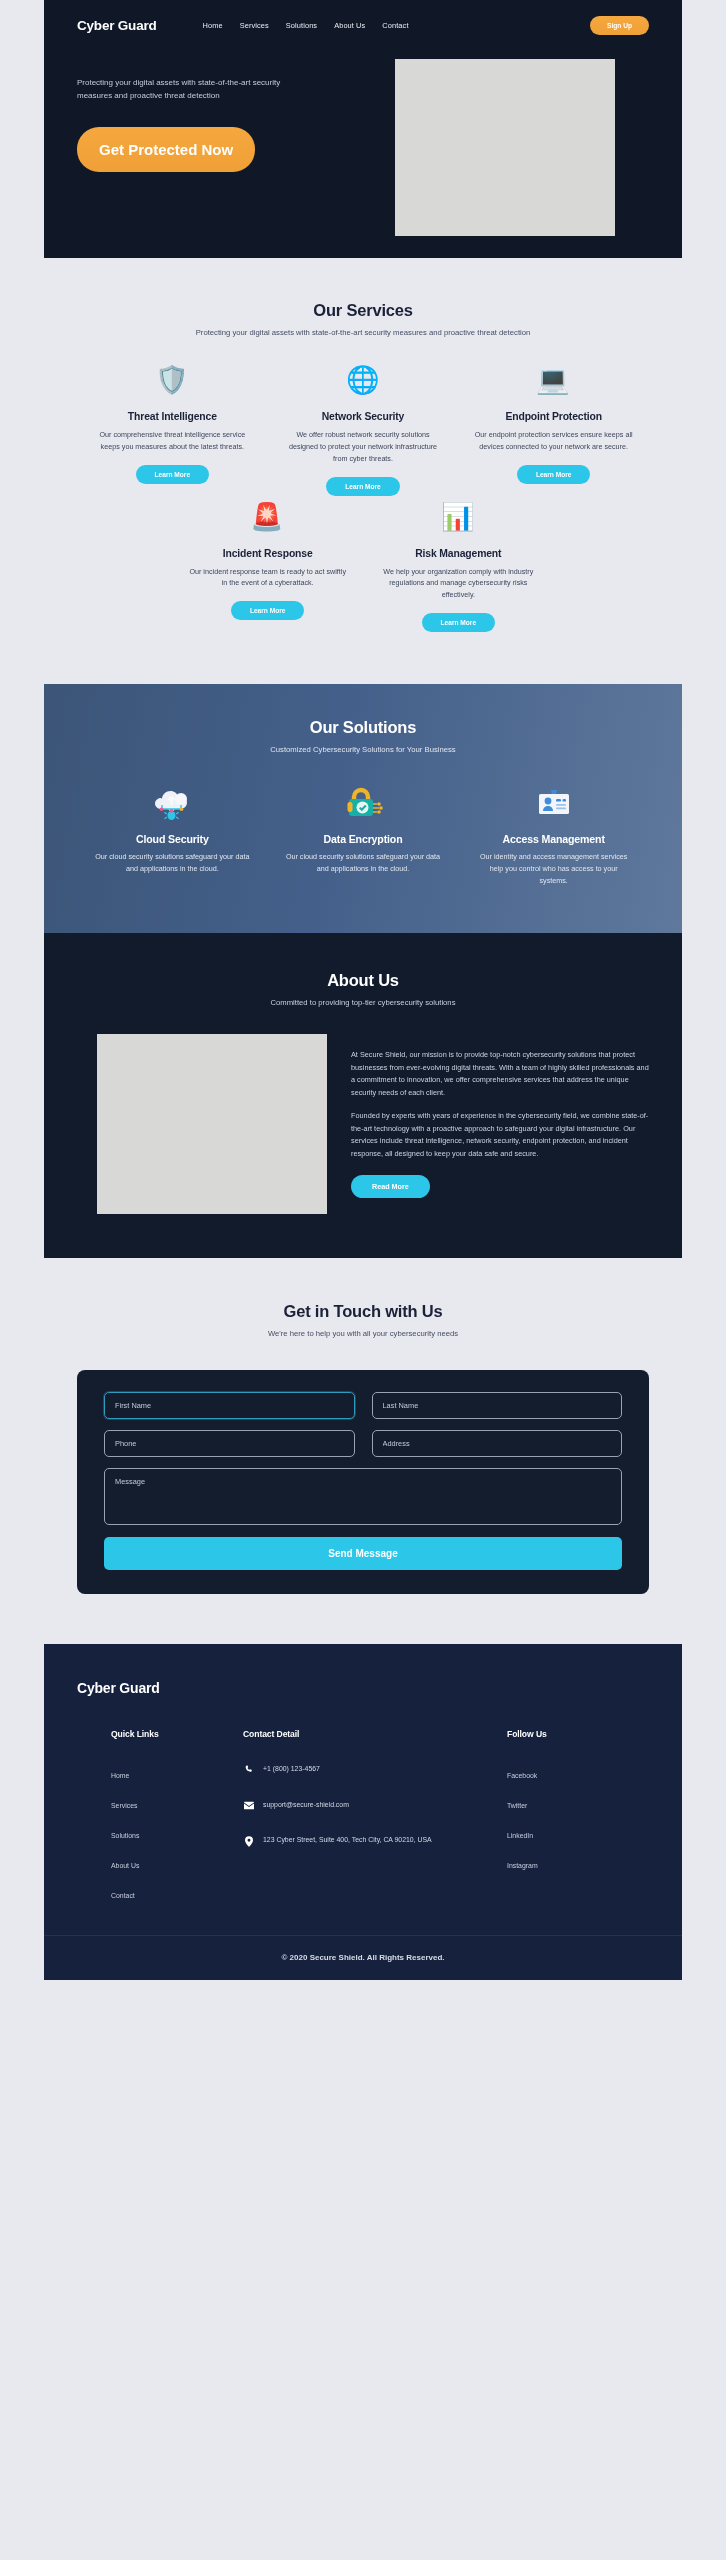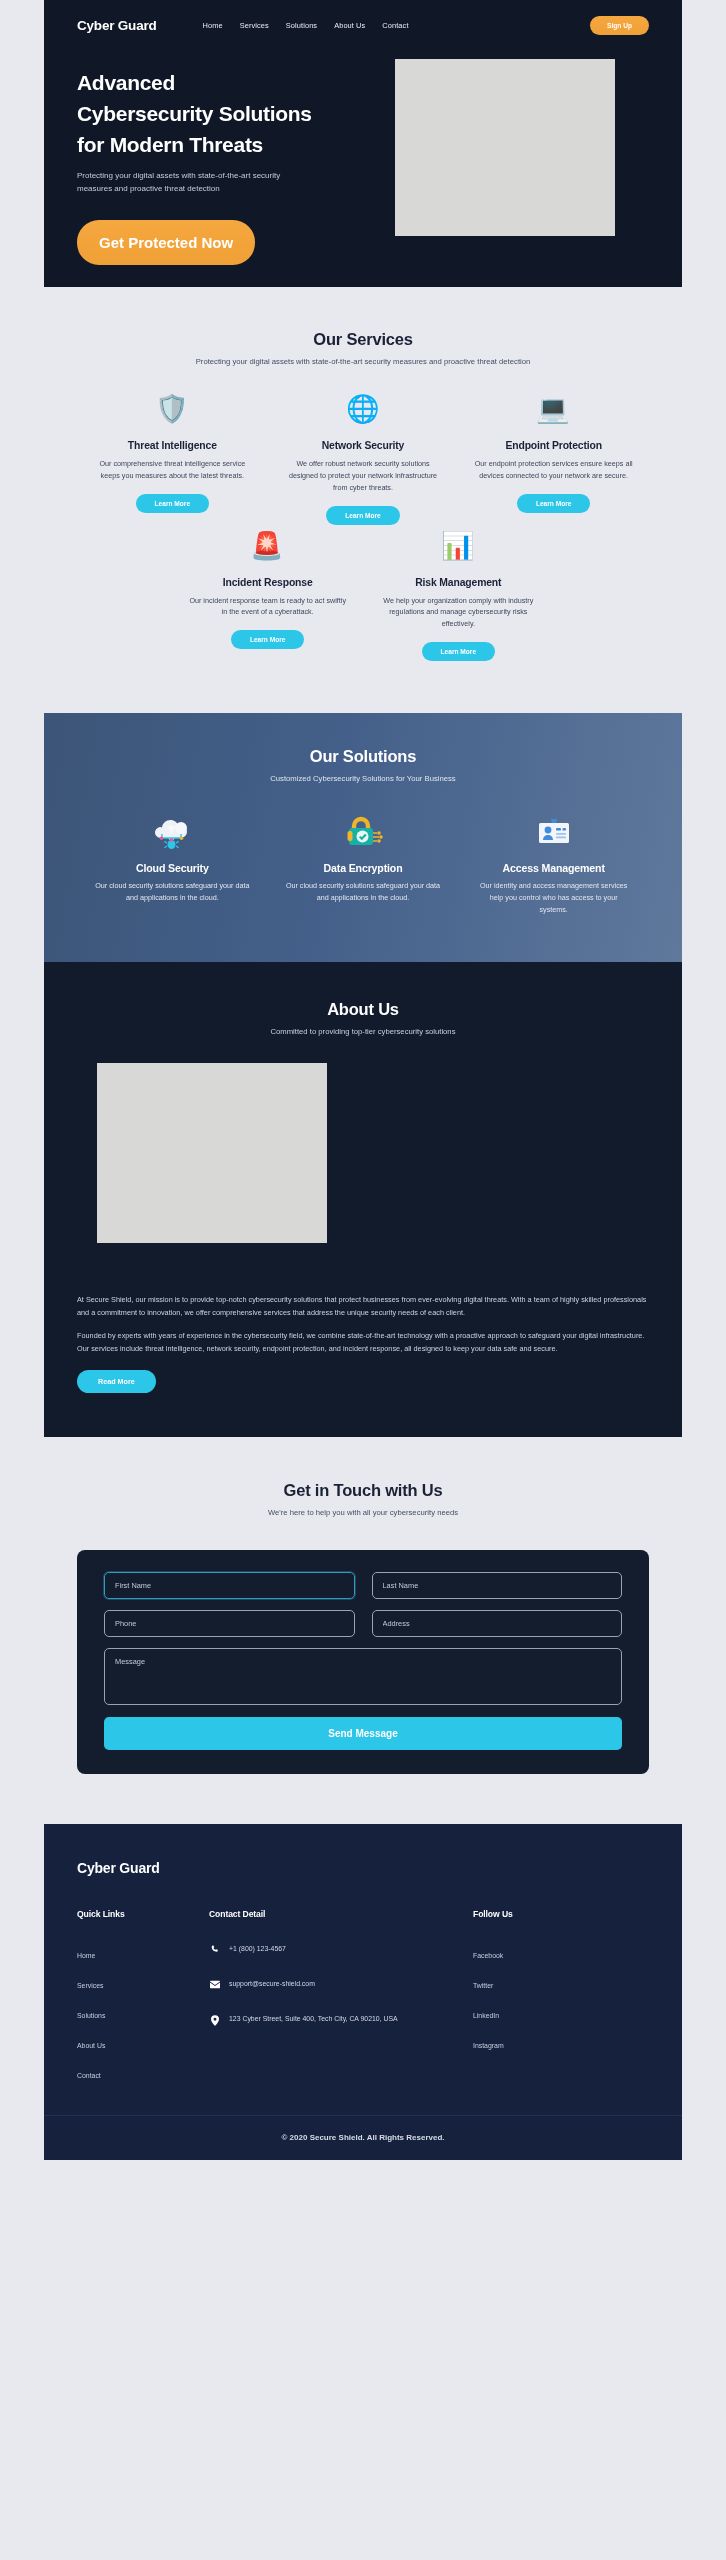--- a/index.html
+++ b/index.html
@@ -83,21 +83,21 @@
   .sol-row { display:flex; margin-top:26px; }
   .sol-card { flex:1 1 0; text-align:center; padding:0 17px; }
   .sol-icon { height:42px; display:flex; align-items:center; justify-content:center; }
   .sol-name { color:#fff; font-size:10.6px; font-weight:bold; margin-top:9px; letter-spacing:-0.15px; }
   .sol-desc { color:#e2e7f0; font-size:7.2px; line-height:1.65; margin-top:6px; }
 
   
   .about { background:#111b2c; padding:38px 33px 44px 33px; }
   .about .sec-title { color:#fff; }
   .about .sec-sub { color:#c9cfdd; }
-  .about-body { display:flex; margin-top:25px; gap:36px;flex-direction:column; }
+  .about-body { display:flex; margin-top:25px; gap:24px; }
   .about-img { width:230px; height:180px; background:#d8d9d6; flex:0 0 auto; margin-left:20px; }
   .about-text { flex:1 1 auto; padding-top:15px; }
   .about-p { color:#ccd3e0; font-size:7.3px; line-height:1.72; }
   .about-p + .about-p { margin-top:11px; }
   .readmore {
     margin-top:15px; background:#2bc6e8; color:#fff;
     font-size:7.2px; font-weight:bold; border:none; border-radius:20px;
     padding:7px 21px; cursor:pointer;
   }
 
@@ -117,21 +117,21 @@
   textarea.fld { height:57px; resize:none; width:100%; display:block; }
   .send {
     margin-top:12px; width:100%; background:#2bc6e8; color:#fff;
     font-size:10px; font-weight:bold; border:none; border-radius:5px;
     padding:11px 0; cursor:pointer;
   }
 
   
   .footer { background:#16213e; padding:36px 33px 0 33px; }
   .footer-brand { color:#fff; font-size:14px; font-weight:bold; letter-spacing:-0.2px; }
-  .footer-cols { display:flex; margin-top:33px; }
+  .footer-cols { display:flex; margin-top:33px;margin-left:34px; }
   .fcol-quick { width:132px; }
   .fcol-contact { width:264px; }
   .fcol-legal { width:148px; }
   .fcol-social { width:auto; }
   .fcol-title { color:#fff; font-size:8.6px; font-weight:bold; letter-spacing:-0.1px; }
   .flink {
     display:block; color:#c8cfdd; font-size:6.9px; text-decoration:none; margin-top:23px;
   }
   .flink:first-of-type { margin-top:33px; }
   .citem { display:flex; align-items:flex-start; gap:9px; margin-top:25px; color:#d3d9e5; font-size:6.9px; line-height:1.5; }
@@ -156,25 +156,20 @@
         <a href="#">Services</a>
         <a href="#">Solutions</a>
         <a href="#">About Us</a>
         <a href="#">Contact</a>
       </div>
       <button class="signup">Sign Up</button>
     </nav>
 
     <div class="hero-body">
       <div class="hero-left">
-        <h1 class="hero-h1">
-          <span>Advanced</span><br>
-          <span>Cybersecurity Solutions</span><br>
-          <span>for Modern Threats</span>
-        </h1>
         <p class="hero-sub">Protecting your digital assets with state-of-the-art security measures and proactive threat detection</p>
         <button class="hero-cta">Get Protected Now</button>
       </div>
       <div class="hero-img"></div>
     </div>
   </section>
 
   <section class="services">
     <h2 class="sec-title">Our Services</h2>
     <p class="sec-sub">Protecting your digital assets with state-of-the-art security measures and proactive threat detection</p>

